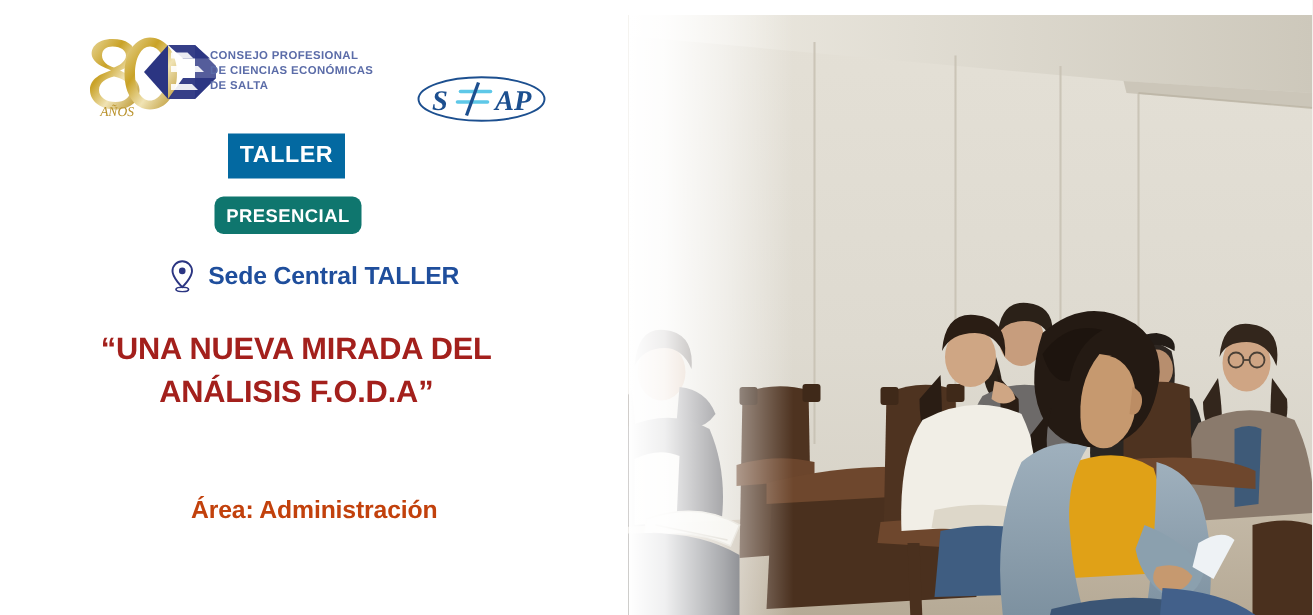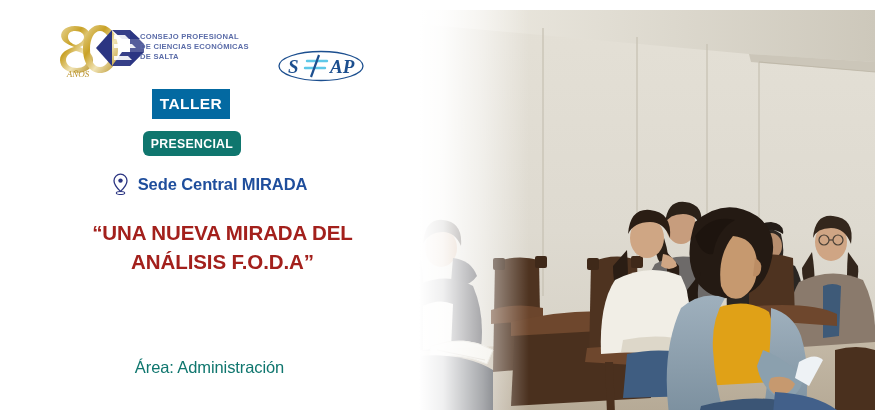--- a/index.html
+++ b/index.html
@@ -109,41 +109,40 @@
     color: #1f4e9c;
     font-size: 16.5px;
     font-weight: bold;
     letter-spacing: -0.1px;
   }
   #pin-icon { display: block; width: 17px; height: 22px; }
 
   
   #event-title {
     position: absolute;
-    left: 33px; top: 218px;
+    left: 8px; top: 218px;
     width: 379px;
     color: #a3201c;
     font-size: 20.5px;
     font-weight: bold;
     line-height: 29px;
     text-align: center;
     letter-spacing: -0.1px;
   }
 
   
   #area-line {
     position: absolute;
     left: 20px; top: 331px;
     width: 379px;
-    color: #0f766e;
+    color: #c2410c;
     font-size: 16.5px;
-    font-weight: normal;
+    font-weight: bold;
     text-align: center;
     letter-spacing: -0.1px;
-    margin-top: 27px;
   }
 
   
   #photo-panel {
     position: absolute;
     left: 419px; top: 10px;
     width: 456px;
     height: 400px;
     overflow: hidden;
     background: #ffffff;
@@ -226,21 +225,21 @@
 
     <div id="badge-taller">TALLER</div>
     <div id="badge-presencial">PRESENCIAL</div>
 
     <div id="venue-row">
       <svg id="pin-icon" viewBox="0 0 17 22">
         <path d="M8.5 1.2 C4.9 1.2 2 4.1 2 7.7 C2 12.2 8.5 18.4 8.5 18.4 C8.5 18.4 15 12.2 15 7.7 C15 4.1 12.1 1.2 8.5 1.2 Z" fill="none" stroke="#2b3582" stroke-width="1.3"></path>
         <circle cx="8.5" cy="7.6" r="2.2" fill="#2b3582"></circle>
         <ellipse cx="8.5" cy="20" rx="4.2" ry="1.5" fill="none" stroke="#2b3582" stroke-width="1.1"></ellipse>
       </svg>
-      <span id="venue-label">Sede Central MIRADA</span>
+      <span id="venue-label">Sede Central TALLER</span>
     </div>
 
     <div id="event-title">
       <div>“UNA NUEVA MIRADA DEL</div>
       <div>ANÁLISIS F.O.D.A”</div>
     </div>
 
     <div id="area-line">Área: Administración</div>
   </div>
 

